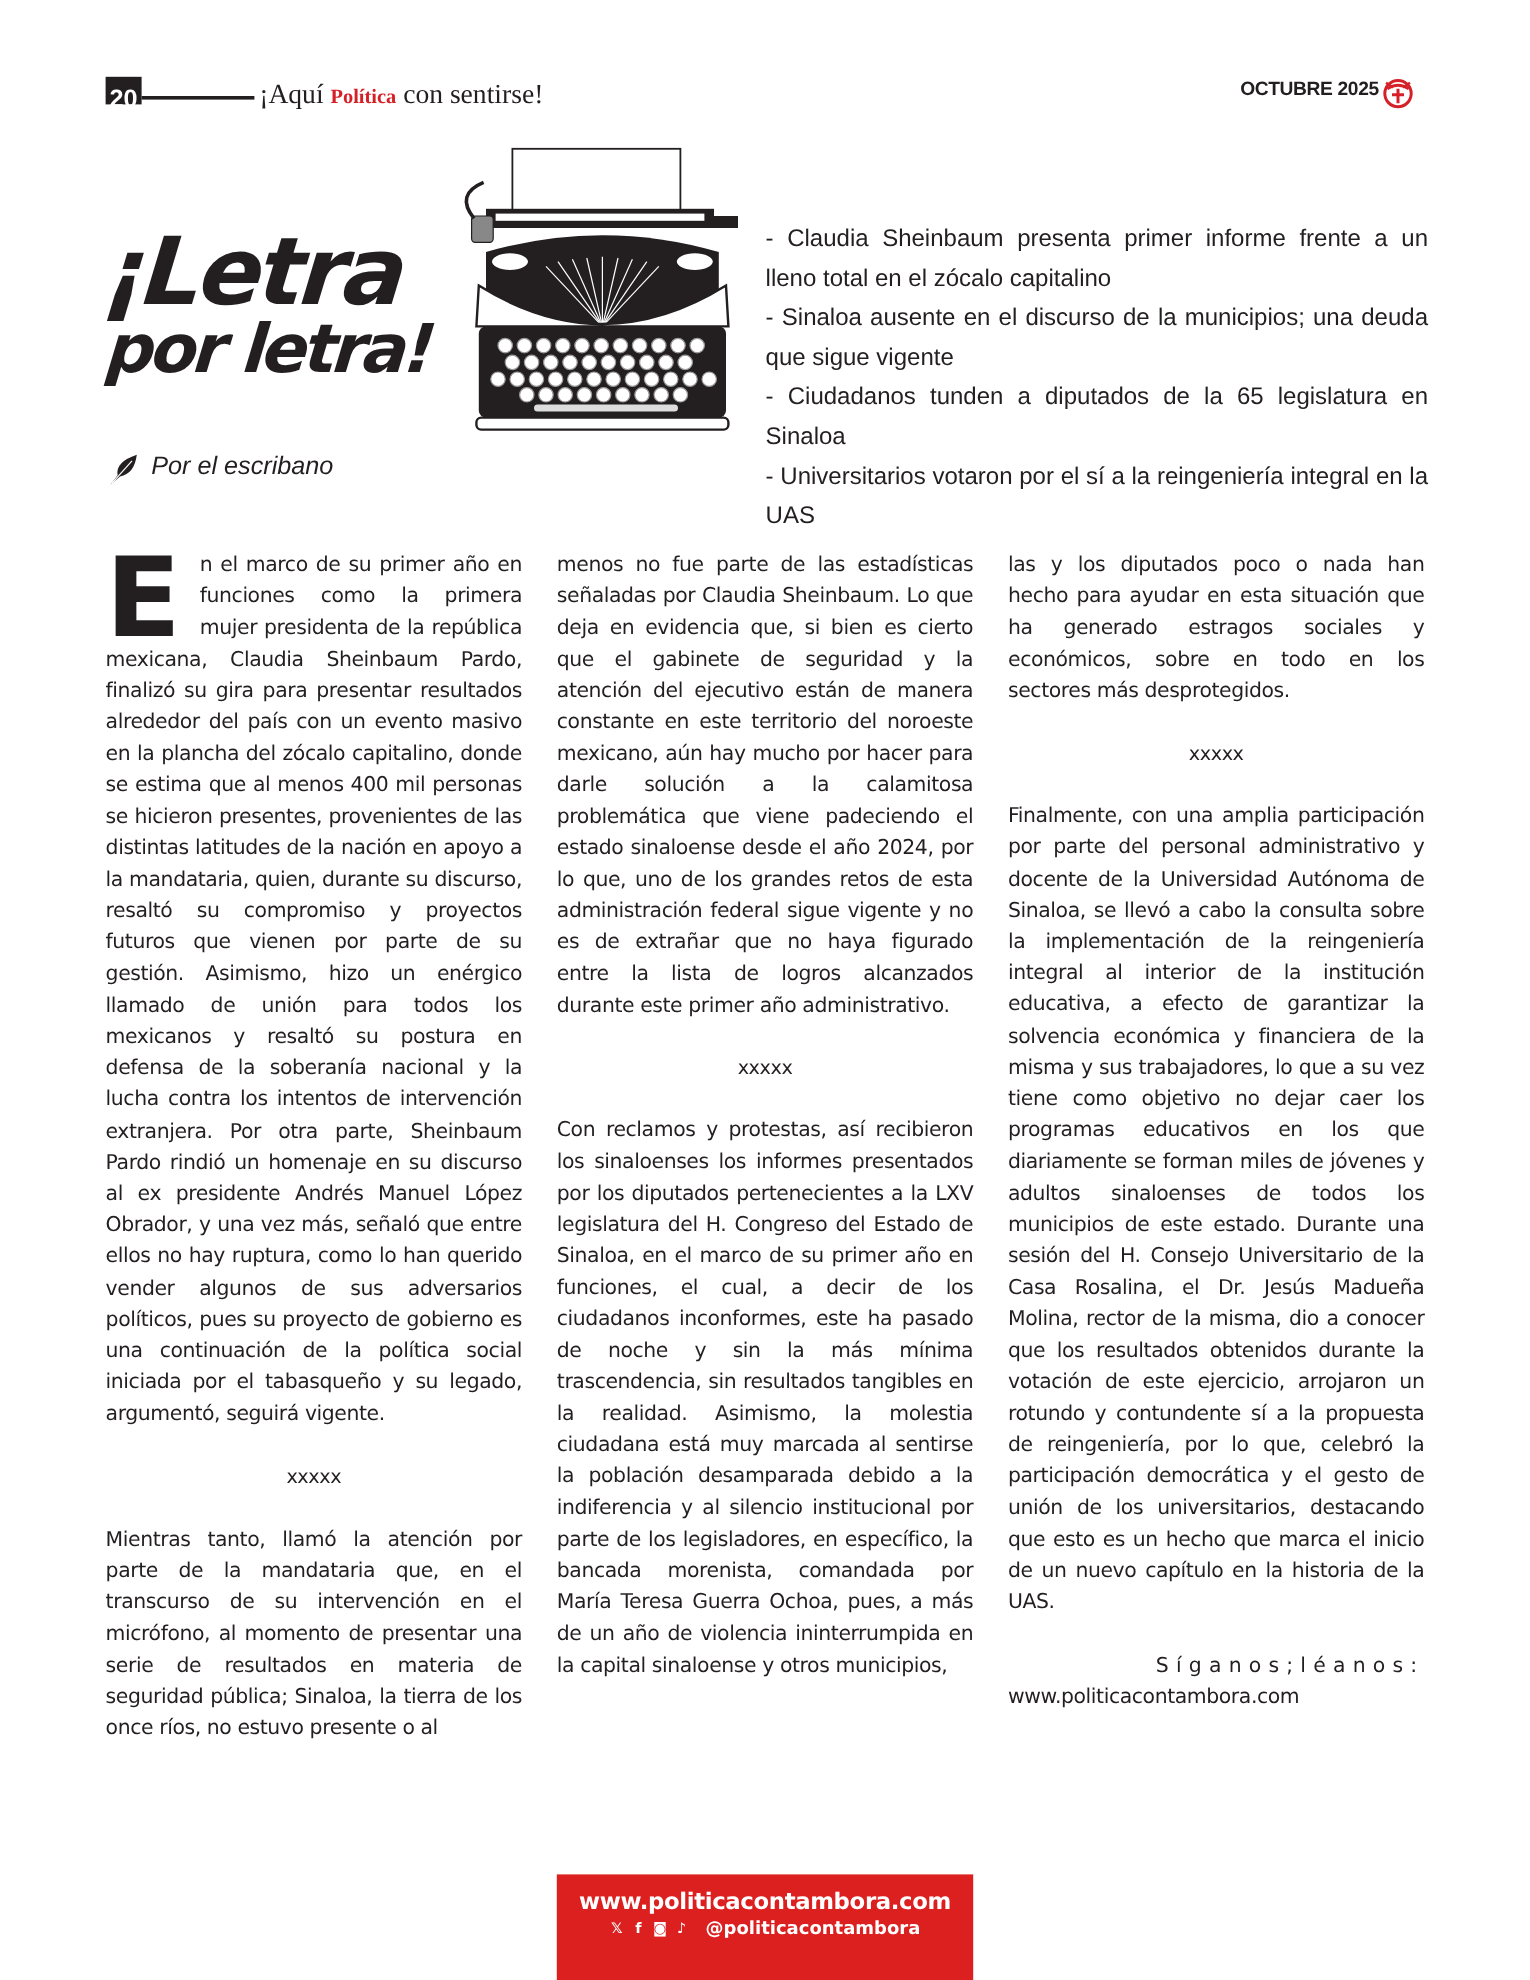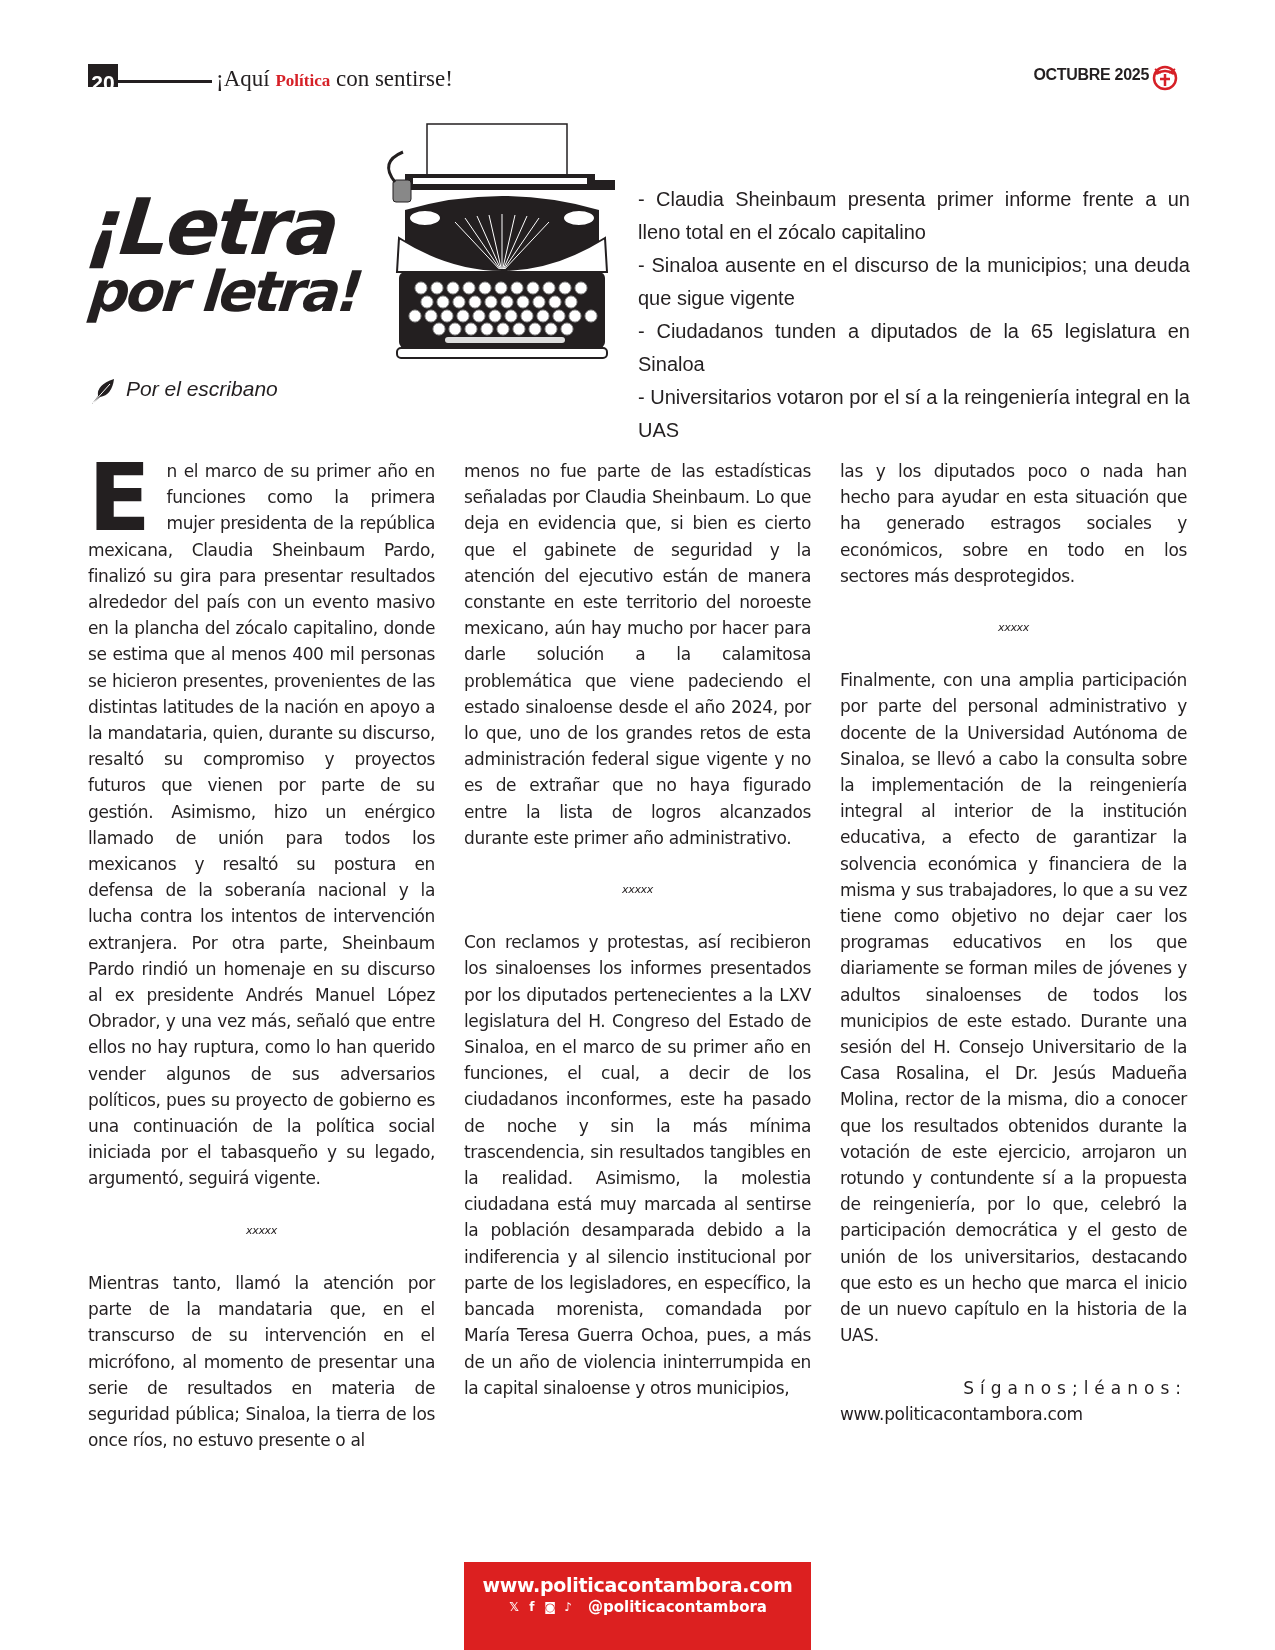--- a/index.html
+++ b/index.html
@@ -36,21 +36,21 @@
 
   
   .col { position: absolute; top: 458px; width: 347px; font-family: "DejaVu Sans", sans-serif;
          font-size: 17px; line-height: 26.2px; text-align: justify; letter-spacing: -0.35px; }
   .col1 { left: 88px; }
   .col2 { left: 464px; }
   .col3 { left: 840px; }
   .col p { margin: 0; }
   .dropcap { float: left; font-family: "DejaVu Sans", sans-serif; font-weight: bold;
              font-size: 92px; line-height: 74px; margin: 4px 16px 0 0; color: #231f20; }
-  .sep { text-align: center; margin: 26px 0 26px 0; font-size: 11px; font-style: italic; }
+  .sep { text-align: center; margin: 26px 0 26px 0; font-size: 16px; }
   .follow { margin-top: 26px; }
   .follow .spread { display: flex; justify-content: flex-end; letter-spacing: 6px; }
 
   
   .footer { position: absolute; left: 464px; top: 1562px; width: 347px; height: 88px;
             background: #dc2020; color: #fff; text-align: center; font-family: "DejaVu Sans", sans-serif; }
   .footer-url { font-weight: bold; font-size: 19px; margin-top: 12px; letter-spacing: -0.3px; }
   .footer-social { display: flex; justify-content: center; align-items: center; gap: 6px;
                    font-weight: bold; font-size: 15px; margin-top: 2px; }
   .footer-social .ic { font-size: 12px; width: 12px; text-align: center; }

